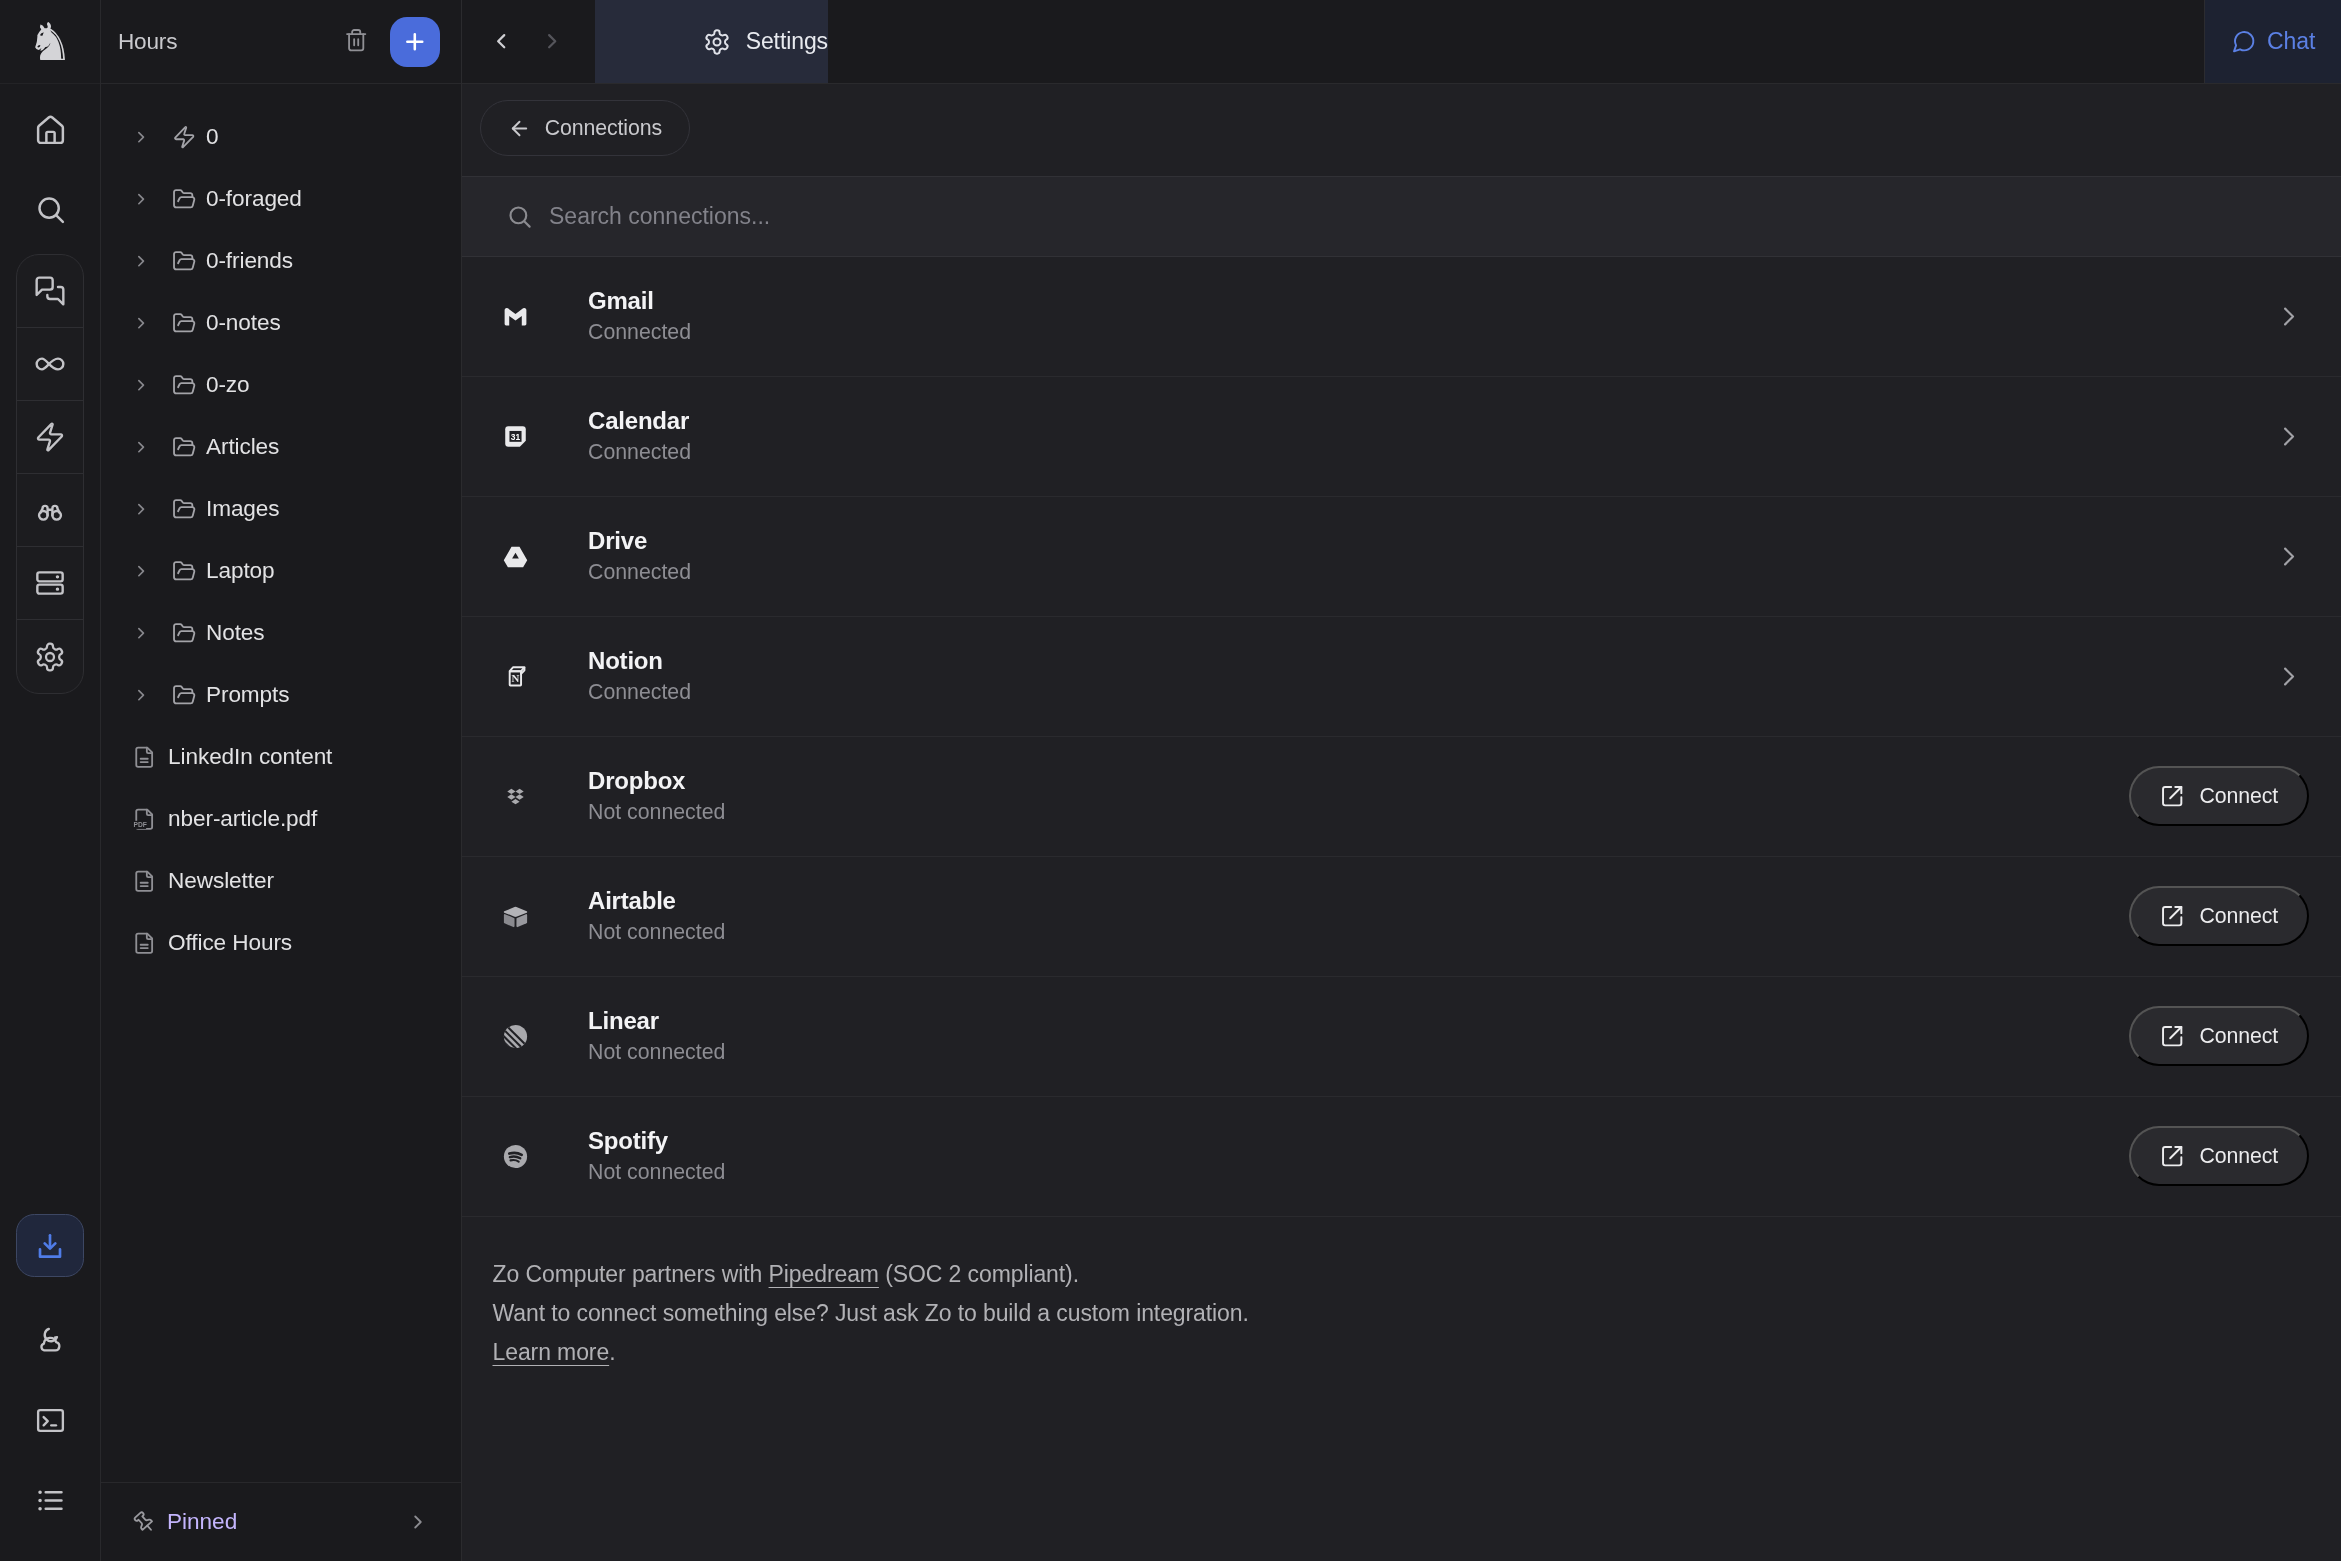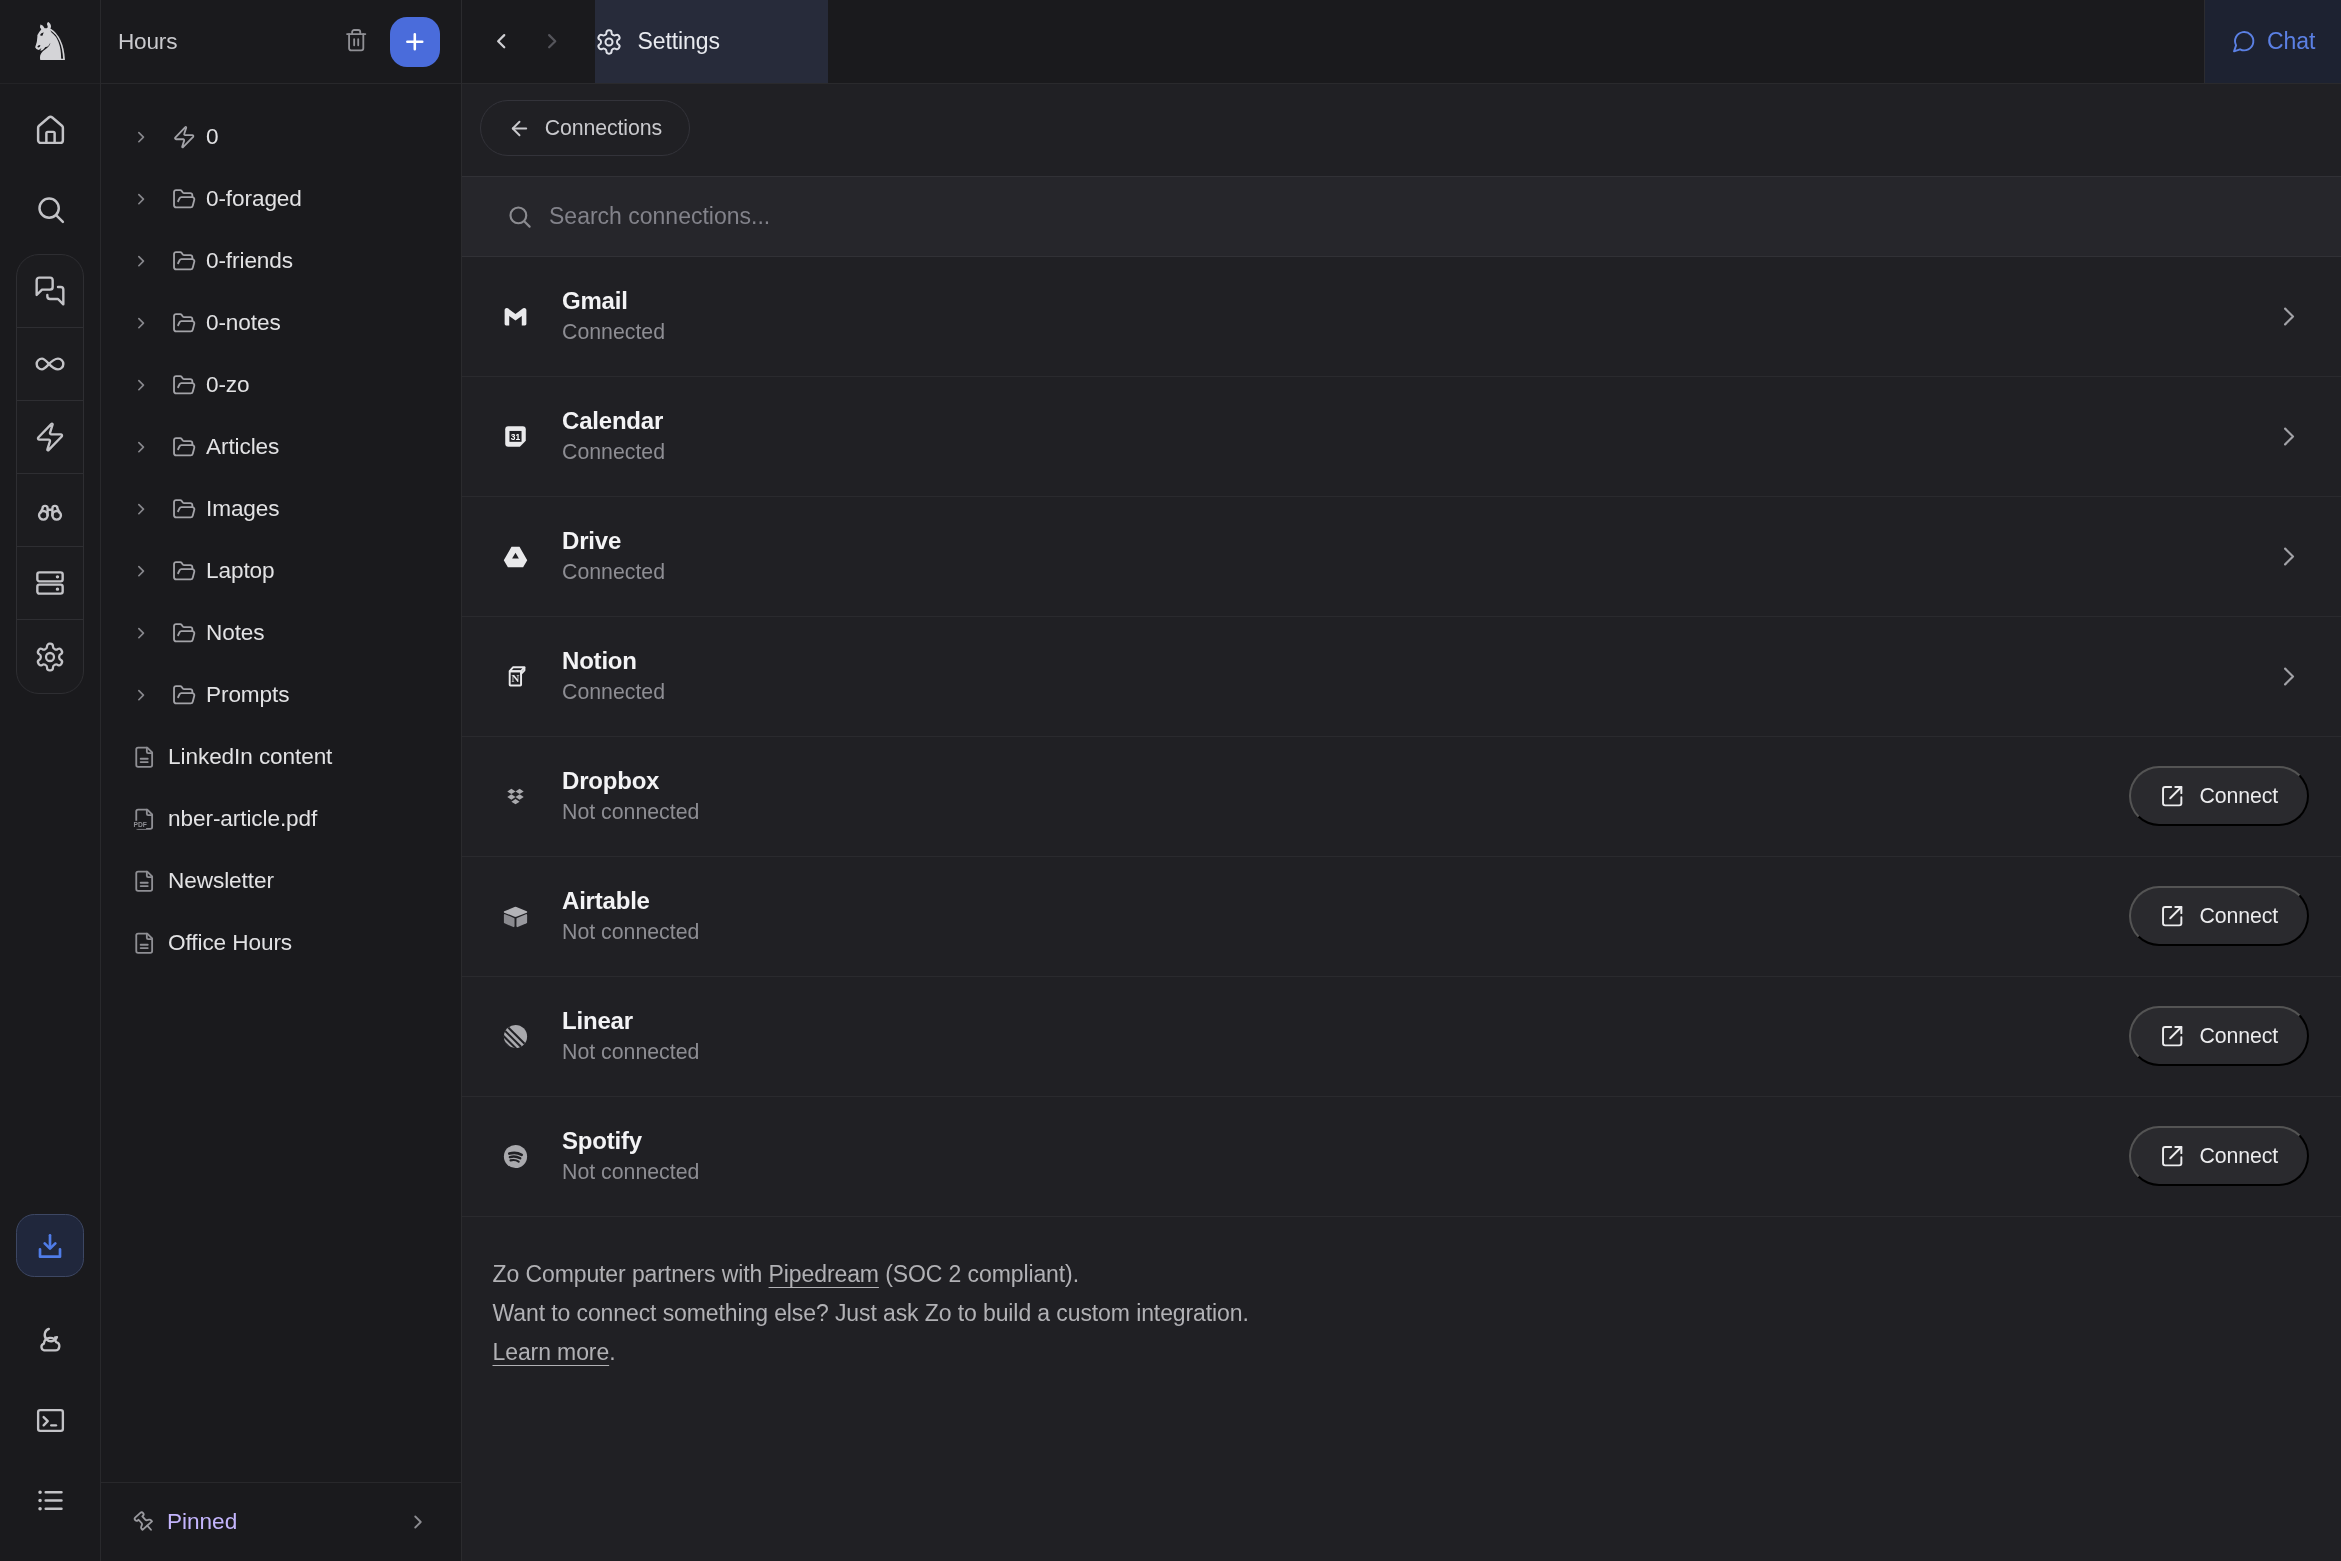--- a/index.html
+++ b/index.html
@@ -86,21 +86,21 @@
     position:relative; height:84px; flex:none; background:#1a1a1d;
     border-bottom:1.2px solid #2a2a2d;
   }
   .nav-arrow { position:absolute; top:29px; width:24.4px; height:24.4px; cursor:pointer; }
   .nav-arrow svg { width:24.4px; height:24.4px; }
   .nav-back { left:27px; color:#cfcfd3; }
   .nav-fwd { left:78px; color:#55555b; }
   .dots { background-image:radial-gradient(rgba(255,255,255,0.045) 1px, transparent 1px); background-size:5.5px 5.5px; }
   .tab-settings {
     position:absolute; left:133px; top:0; bottom:0; width:233px; background:#272b3a;
-    display:flex; align-items:center; justify-content:flex-start; gap:14.6px; cursor:pointer;
+    display:flex; align-items:center; justify-content:flex-end; gap:14.6px; cursor:pointer;
   }
   .tab-settings svg { width:28px; height:28px; color:#dfe1e8; }
   .tab-settings .tab-label { font-size:23px; font-weight:500; color:#e8eaef; letter-spacing:-0.1px; }
   .chat-panel {
     position:absolute; right:0; top:0; bottom:0; width:138px; background:#1d2231;
     border-left:1.2px solid #2c2c30; display:flex; align-items:center; justify-content:center;
     gap:11px; color:#5b80e4; cursor:pointer;
   }
   .chat-panel svg { width:24.4px; height:24.4px; }
   .chat-label { font-size:23px; font-weight:400; }
@@ -122,21 +122,21 @@
   .search-strip .s-icon { width:27px; height:27px; color:#8b8b90; margin-right:16px; flex:none; }
   .search-strip .s-icon svg { width:27px; height:27px; }
   .search-strip input {
     background:transparent; border:none; outline:none; color:#d6d6da;
     font-size:23px; font-family:inherit; width:732px;
   }
   .search-strip input::placeholder { color:#82828a; }
 
   .conn-row {
     height:120px; display:flex; align-items:center; padding:0 33px 0 39px;
-    border-bottom:1.2px solid #2a2a2e; cursor:pointer;
+    border-bottom:1.2px solid #2a2a2e; cursor:pointer;gap:26px;
   }
   .conn-icon { width:29px; height:29px; margin-right:32px; flex:none; color:#e9e9eb; }
   .conn-icon svg { width:29px; height:29px; }
   .conn-text { display:flex; flex-direction:column; gap:4.3px; }
   .conn-title { font-size:24px; font-weight:600; color:#f3f3f5; letter-spacing:-0.2px; }
   .conn-sub { font-size:21.3px; color:#8d8d93; }
   .conn-spacer { flex:1; }
   .conn-chevron { width:27px; height:27px; color:#a2a2a7; margin-right:7.3px; }
   .conn-chevron svg { width:27px; height:27px; }
   .connect-btn {

